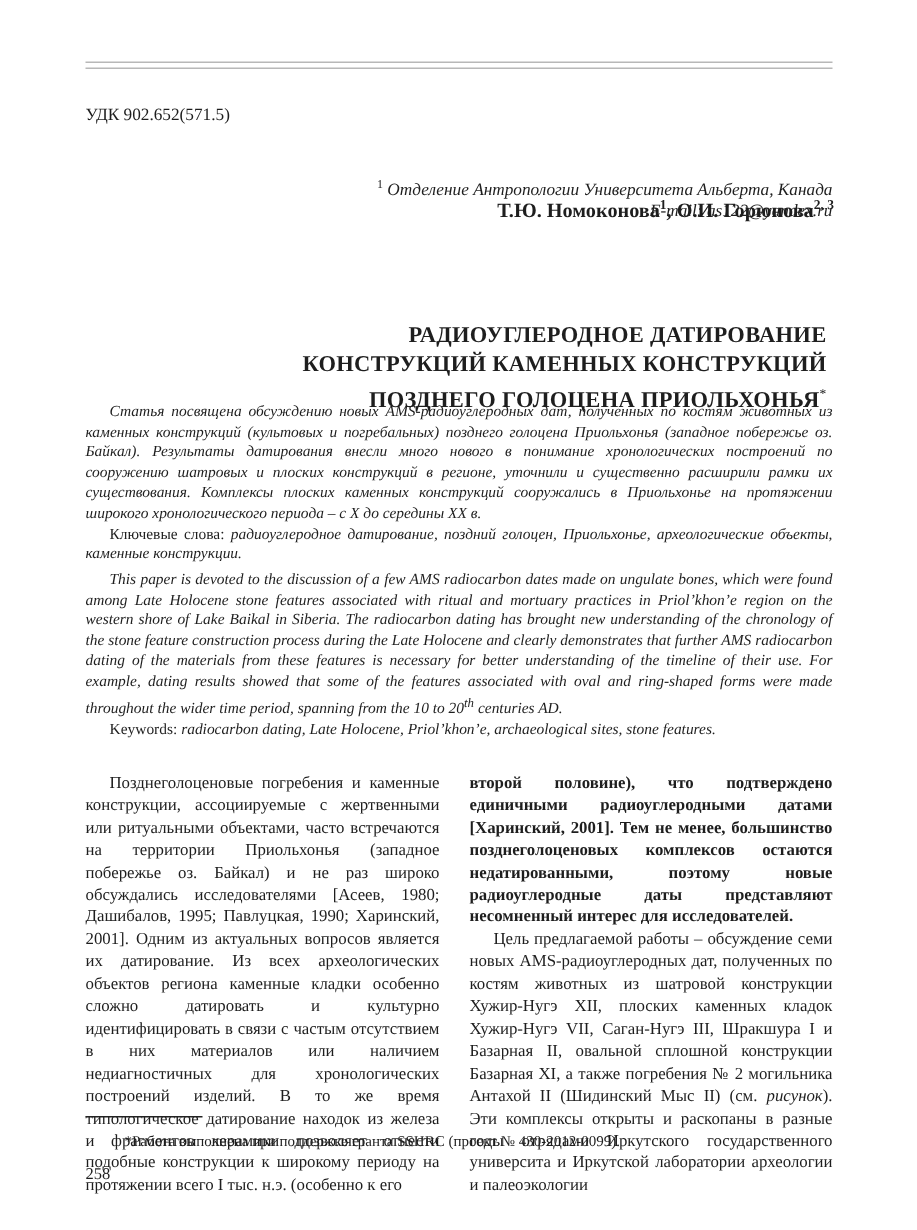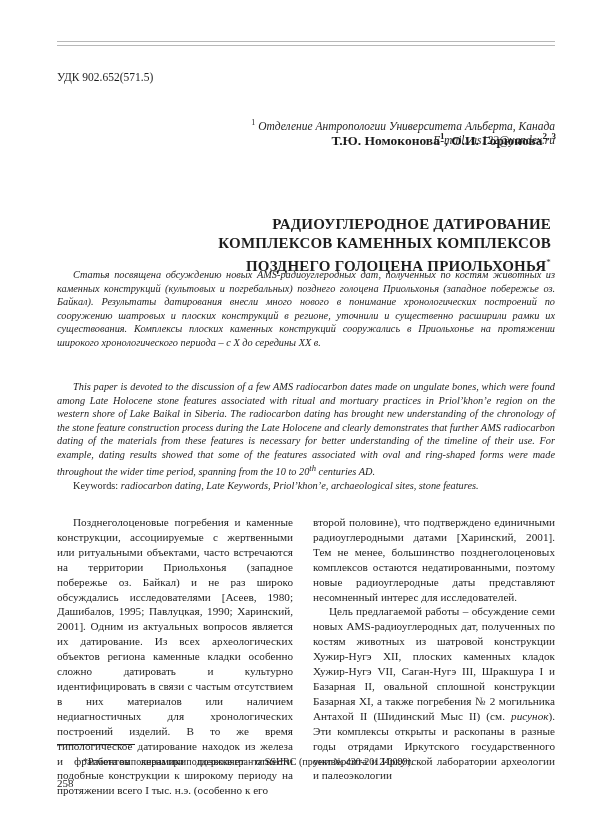--- a/index.html
+++ b/index.html
@@ -18,21 +18,21 @@
       font-size: 15px; font-weight: bold; line-height: 19px; letter-spacing: 0.2px; }
     .title sup { font-size: 9px; font-weight: normal; }
     .abstract { position: absolute; left: 57px; width: 498px; font-size: 10.3px; line-height: 13.6px; text-align: justify; }
     .abstract p { margin: 0; text-indent: 16px; }
     .abs-ru { top: 268px; }
     .abs-en { top: 380px; }
     .it { font-style: italic; }
     .kw-label { font-style: normal; }
     .body-col { position: absolute; top: 515px; width: 236px; font-size: 11.2px; line-height: 14.9px; text-align: justify; }
     .body-col p { margin: 0; text-indent: 16px; }
-    .body-col p.cont { text-indent: 0; }
+    .body-col p.cont { text-indent: 0; font-weight: bold; }
     .col-left { left: 57px; }
     .col-right { left: 313px; width: 242px; }
     .fn-rule { position: absolute; left: 57px; top: 744px; width: 78px; height: 0; border-top: 1px solid #222; }
     .footnote { position: absolute; left: 83px; top: 756px; font-size: 10px; }
     .page-num { position: absolute; left: 57px; top: 777px; font-size: 11px; }
   </style>
 </head>
 <body>
 
 <div class="top-rule"></div>
@@ -43,31 +43,32 @@
   <span>Т.Ю. Номоконова</span><sup>1</sup><span>, </span><span>О.И. Горюнова</span><sup>2, 3</sup>
 </div>
 
 <div class="affils">
   <div><sup>1</sup><span> Отделение Антропологии Университета Альберта, Канада</span></div>
   <div><span>E-mail: as122@yandex.ru</span></div>
 </div>
 
 <div class="title">
   <div>РАДИОУГЛЕРОДНОЕ ДАТИРОВАНИЕ</div>
-  <div>КОМПЛЕКСОВ КАМЕННЫХ КОМПЛЕКСОВ</div>
+  <div>КОНСТРУКЦИЙ КАМЕННЫХ КОНСТРУКЦИЙ</div>
   <div><span>ПОЗДНЕГО ГОЛОЦЕНА ПРИОЛЬХОНЬЯ</span><sup>*</sup></div>
 </div>
 
 <div class="abstract abs-ru">
   <p class="it">Статья посвящена обсуждению новых AMS-радиоуглеродных дат, полученных по костям животных из каменных конструкций (культовых и погребальных) позднего голоцена Приольхонья (западное побережье оз. Байкал). Результаты датирования внесли много нового в понимание хронологических построений по сооружению шатровых и плоских конструкций в регионе, уточнили и существенно расширили рамки их существования. Комплексы плоских каменных конструкций сооружались в Приольхонье на протяжении широкого хронологического периода – с X до середины XX в.</p>
+  <p><span class="kw-label">Ключевые слова: </span><span class="it">радиоуглеродное датирование, поздний голоцен, Приольхонье, археологические объекты, каменные конструкции.</span></p>
 </div>
 
 <div class="abstract abs-en">
   <p class="it"><span>This paper is devoted to the discussion of a few AMS radiocarbon dates made on ungulate bones, which were found among Late Holocene stone features associated with ritual and mortuary practices in Priol’khon’e region on the western shore of Lake Baikal in Siberia. The radiocarbon dating has brought new understanding of the chronology of the stone feature construction process during the Late Holocene and clearly demonstrates that further AMS radiocarbon dating of the materials from these features is necessary for better understanding of the timeline of their use. For example, dating results showed that some of the features associated with oval and ring-shaped forms were made throughout the wider time period, spanning from the 10 to 20</span><sup>th</sup><span> centuries AD.</span></p>
-  <p><span class="kw-label">Keywords: </span><span class="it">radiocarbon dating, Late Keywords, Priol’khon’e, archaeological sites, stone features.</span></p>
+  <p><span class="kw-label">Keywords: </span><span class="it">radiocarbon dating, Late Holocene, Priol’khon’e, archaeological sites, stone features.</span></p>
 </div>
 
 <div class="body-col col-left">
   <p>Позднеголоценовые погребения и каменные конструкции, ассоциируемые с жертвенными или ритуальными объектами, часто встречаются на территории Приольхонья (западное побережье оз. Байкал) и не раз широко обсуждались исследователями [Асеев, 1980; Дашибалов, 1995; Павлуцкая, 1990; Харинский, 2001]. Одним из актуальных вопросов является их датирование. Из всех археологических объектов региона каменные кладки особенно сложно датировать и культурно идентифицировать в связи с частым отсутствием в них материалов или наличием недиагностичных для хронологических построений изделий. В то же время типологическое датирование находок из железа и фрагментов керамики позволяет отнести подобные конструкции к широкому периоду на протяжении всего I тыс. н.э. (особенно к его</p>
 </div>
 
 <div class="body-col col-right">
   <p class="cont">второй половине), что подтверждено единичными радиоуглеродными датами [Харинский, 2001]. Тем не менее, большинство позднеголоценовых комплексов остаются недатированными, поэтому новые радиоуглеродные даты представляют несомненный интерес для исследователей.</p>
   <p><span>Цель предлагаемой работы – обсуждение семи новых AMS-радиоуглеродных дат, полученных по костям животных из шатровой конструкции Хужир-Нугэ XII, плоских каменных кладок Хужир-Нугэ VII, Саган-Нугэ III, Шракшура I и Базарная II, овальной сплошной конструкции Базарная XI, а также погребения № 2 могильника Антахой II (Шидинский Мыс II) (см. </span><span class="it">рисунок</span><span>). Эти комплексы открыты и раскопаны в разные годы отрядами Иркутского государственного университа и Иркутской лаборатории археологии и палеоэкологии</span></p>
 </div>

